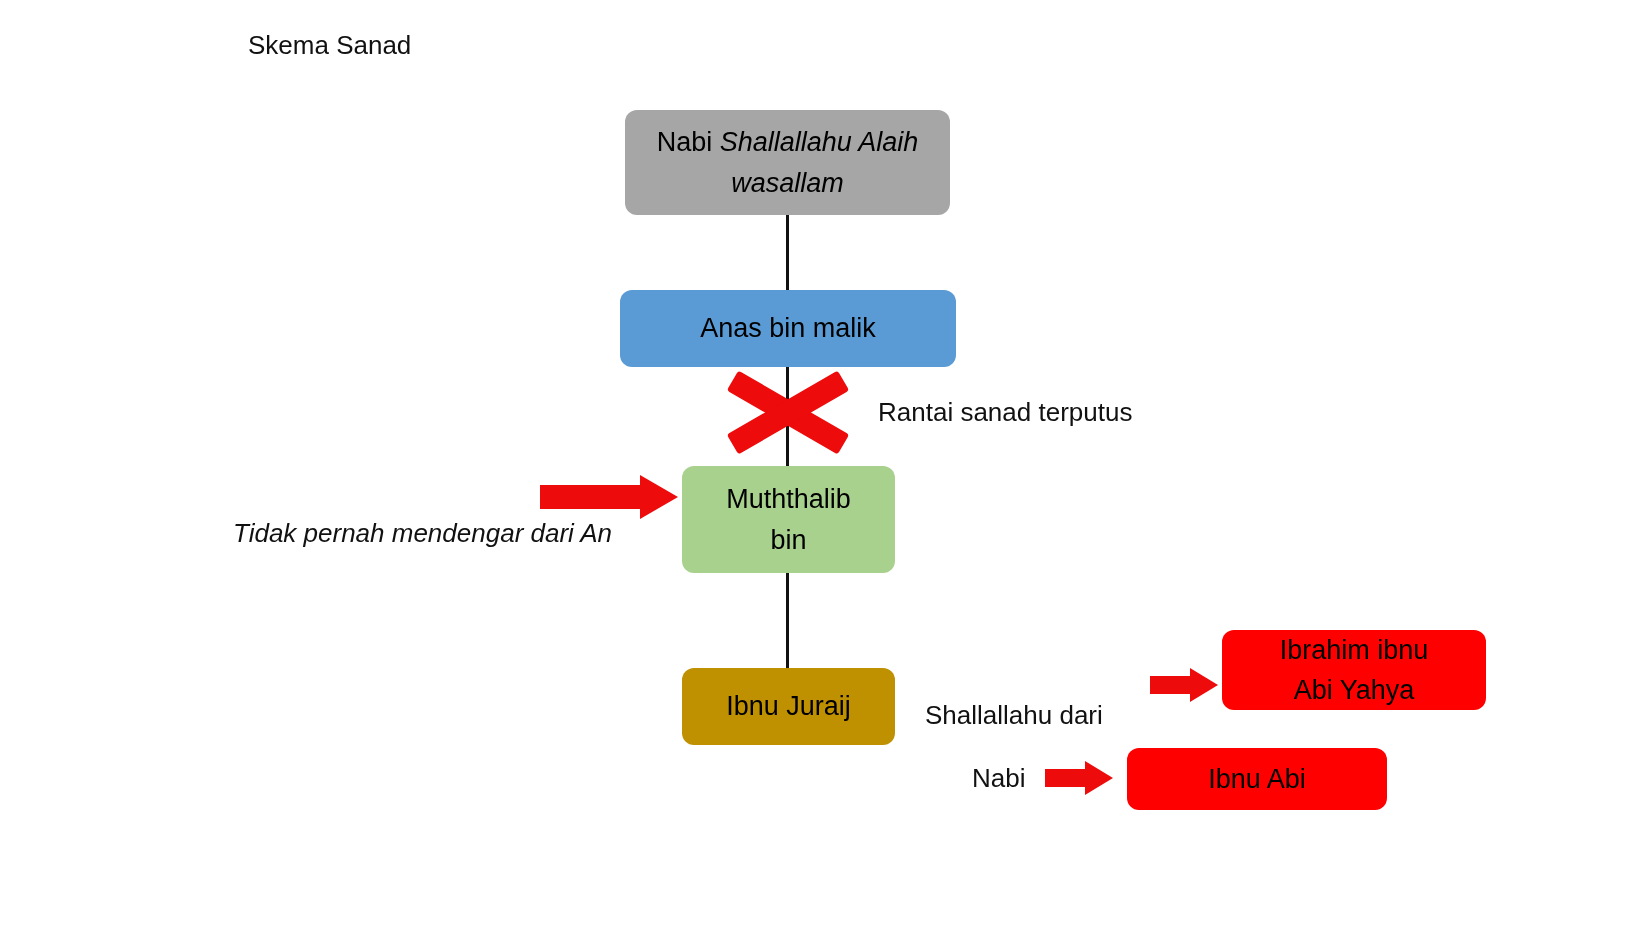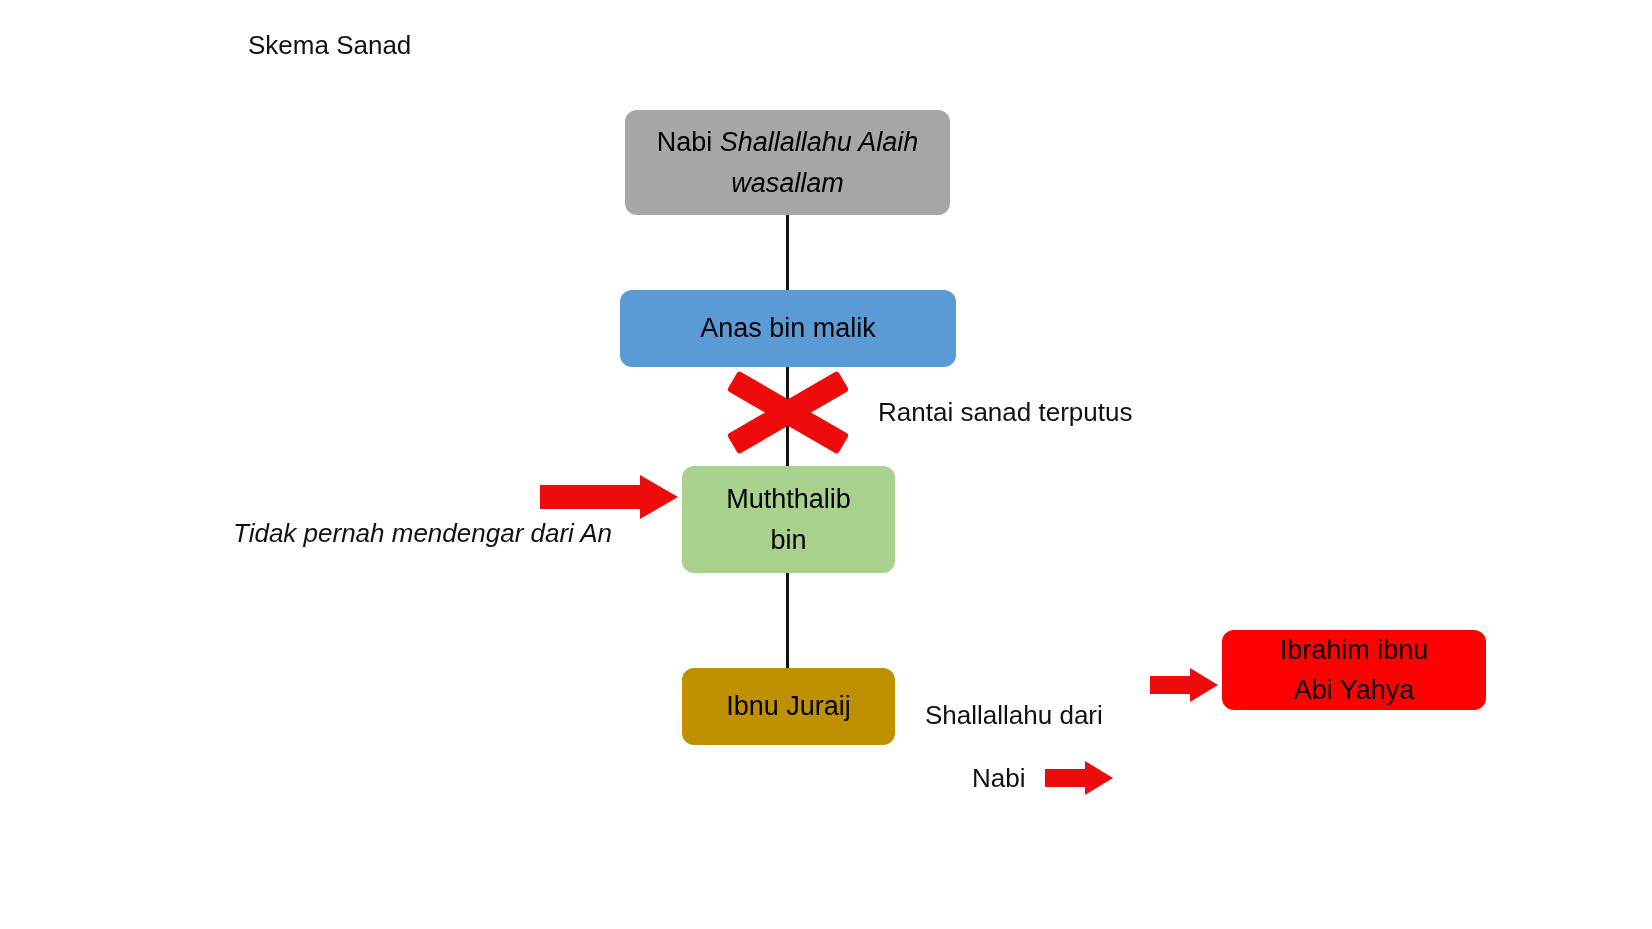--- a/index.html
+++ b/index.html
@@ -135,20 +135,23 @@
   </div>
 
   <div class="abs node node-ibnu-juraij" style="background-color: rgb(191, 144, 0);">
     <span>Ibnu Juraij</span>
   </div>
 
   <div class="abs node node-ibrahim" style="background-color: rgb(254, 0, 0);">
     <span>Ibrahim ibnu Abi Yahya</span>
   </div>
 
+  <div class="abs node node-ibnu-abi" style="background-color: rgb(254, 0, 0);">
+    <span>Ibnu Abi</span>
+  </div>
 
   <div class="abs x-mark">
     <div class="x-bar x-bar-a"></div>
     <div class="x-bar x-bar-b"></div>
   </div>
   <div class="abs label label-broken">Rantai sanad terputus</div>
 
   <div class="abs arrow arrow-lg arrow-muththalib">
     <div class="body"></div>
     <div class="head"></div>

